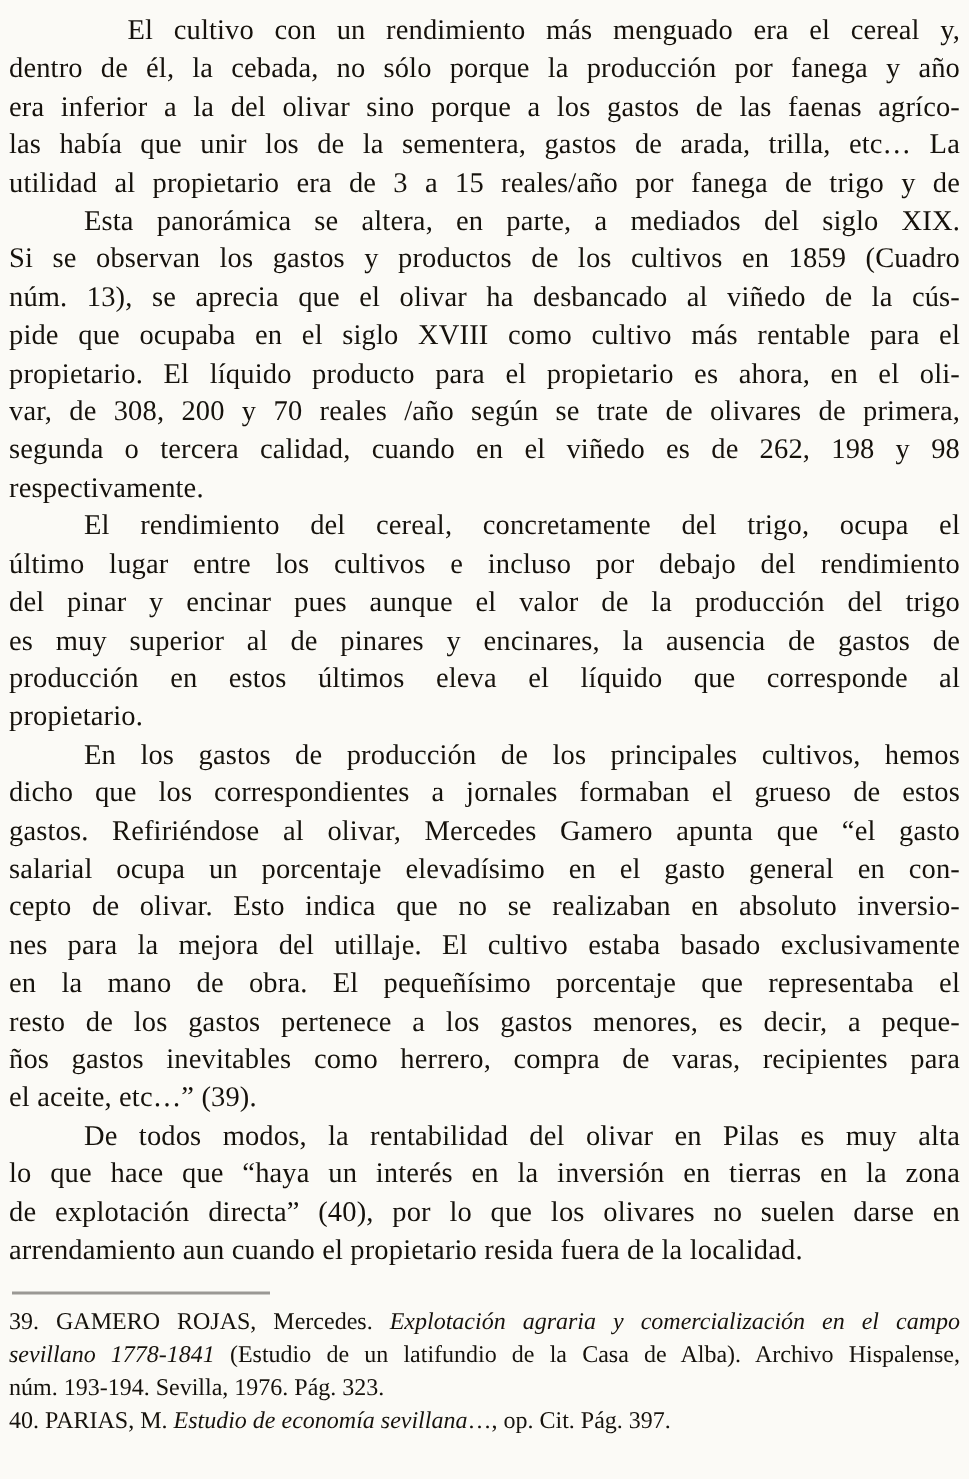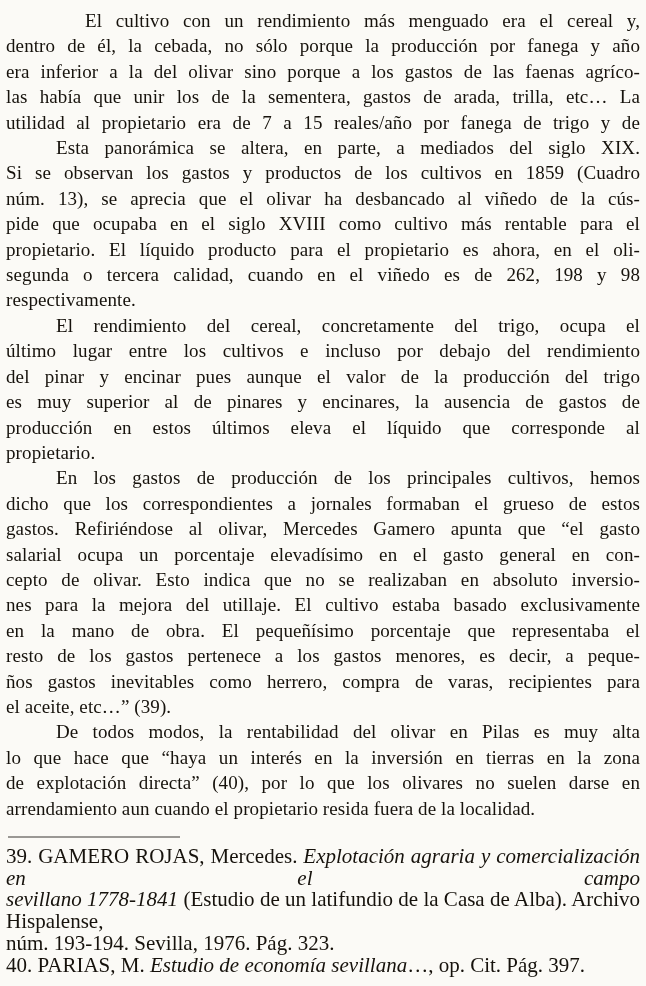--- a/index.html
+++ b/index.html
@@ -41,43 +41,44 @@
   }
   .para .line.first { text-indent: 50px; }
   .para.para-0 .line.first { text-indent: 79px; }
   .fn-sep {
     width: 172px;
     height: 2px;
     background: #9a9894;
     margin: 15px 0 8px 2px;
   }
   .footnotes .line {
-    font-size: 21px;
+    font-size: 16px;
     line-height: 21.7px;
   }
   .it { font-style: italic; }
 </style>
 </head>
 <body>
 
 <div class="page">
   <div class="body-text">
       <div class="para para-0">
         <div class="line first">El cultivo con un rendimiento más menguado era el cereal y,</div>
         <div class="line">dentro de él, la cebada, no sólo porque la producción por fanega y año</div>
         <div class="line">era inferior a la del olivar sino porque a los gastos de las faenas agríco-</div>
         <div class="line">las había que unir los de la sementera, gastos de arada, trilla, etc… La</div>
-        <div class="line">utilidad al propietario era de 7 a 15 reales/año por fanega de trigo y de</div>
+        <div class="line">utilidad al propietario era de 3 a 15 reales/año por fanega de trigo y de</div>
       </div>
       <div class="para para-1">
         <div class="line first">Esta panorámica se altera, en parte, a mediados del siglo XIX.</div>
         <div class="line">Si se observan los gastos y productos de los cultivos en 1859 (Cuadro</div>
         <div class="line">núm. 13), se aprecia que el olivar ha desbancado al viñedo de la cús-</div>
         <div class="line">pide que ocupaba en el siglo XVIII como cultivo más rentable para el</div>
         <div class="line">propietario. El líquido producto para el propietario es ahora, en el oli-</div>
+        <div class="line">var, de 308, 200 y 70 reales /año según se trate de olivares de primera,</div>
         <div class="line">segunda o tercera calidad, cuando en el viñedo es de 262, 198 y 98</div>
         <div class="line last">respectivamente.</div>
       </div>
       <div class="para para-2">
         <div class="line first">El rendimiento del cereal, concretamente del trigo, ocupa el</div>
         <div class="line">último lugar entre los cultivos e incluso por debajo del rendimiento</div>
         <div class="line">del pinar y encinar pues aunque el valor de la producción del trigo</div>
         <div class="line">es muy superior al de pinares y encinares, la ausencia de gastos de</div>
         <div class="line">producción en estos últimos eleva el líquido que corresponde al</div>
         <div class="line last">propietario.</div>

